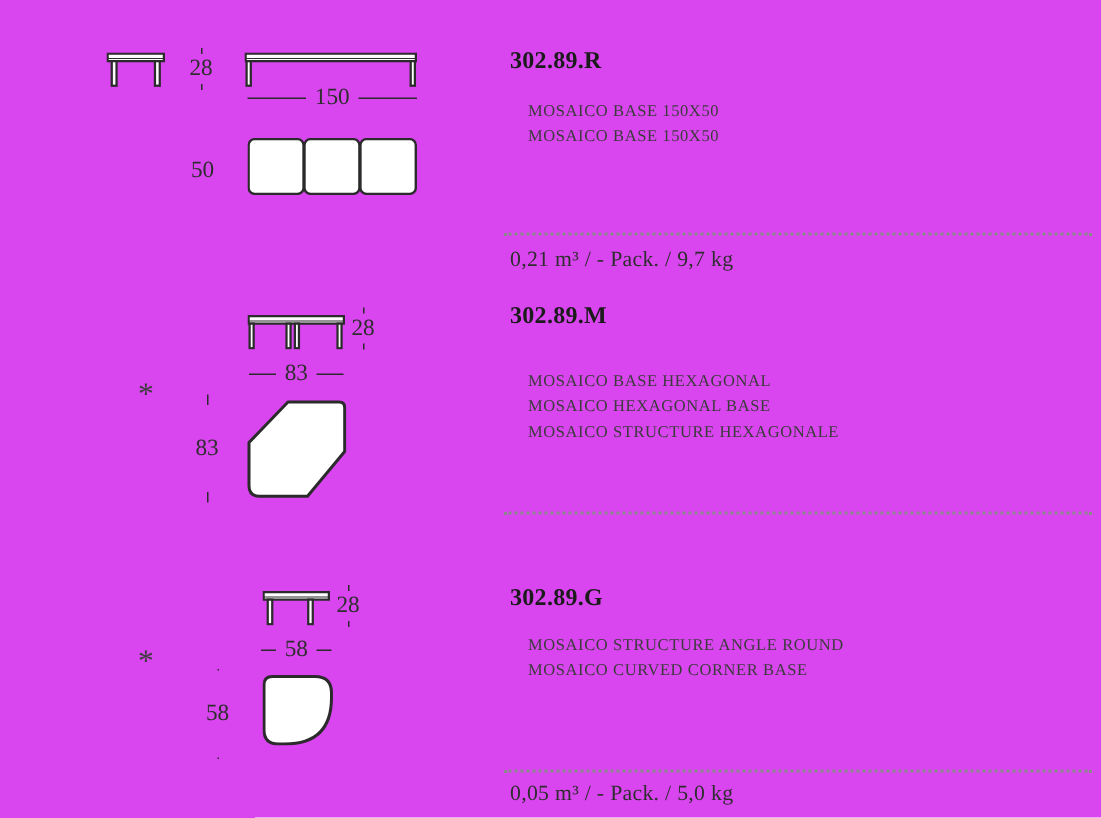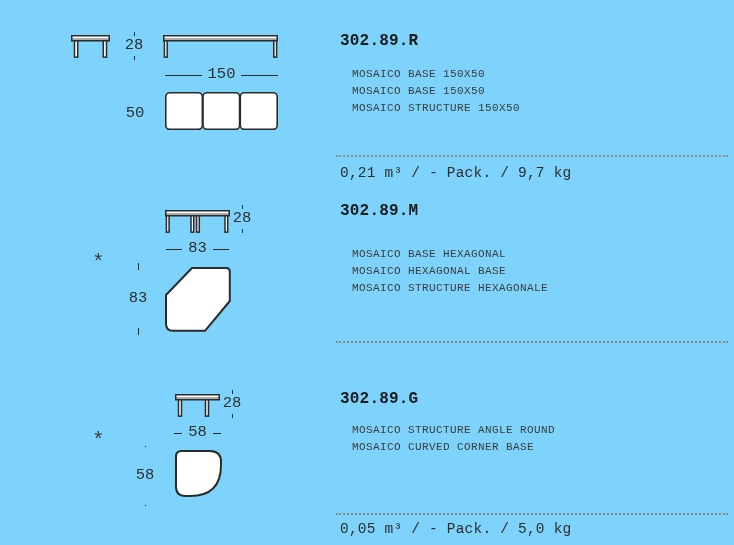--- a/index.html
+++ b/index.html
@@ -3,22 +3,22 @@
 <meta charset="utf-8">
 <style>
   :root{
     --line:#2b2b2b;
     --title:#1b1b1b;
     --text:#3c3c3c;
     --dotted:#8a8a8a;
   }
   html,body{margin:0;padding:0;background:#fff;}
   .page{
-    position:relative;width:734px;height:545px;background:#7dd3fc;overflow:hidden;
-    font-family:Liberation Mono, monospace;
+    position:relative;width:734px;height:545px;background:#d946ef;overflow:hidden;
+    font-family:Liberation Serif, serif;
   }
   .abs{position:absolute;}
   svg{display:block;}
   svg .ln{stroke:var(--line);fill:#ffffff;}
 
   
   .dim-h{position:absolute;display:flex;align-items:center;gap:6px;}
   .dim-h .seg{flex:1;height:0;border-top:1.6px solid var(--line);}
   .dim-v{position:absolute;display:flex;flex-direction:column;align-items:center;gap:21px;}
   .dim-v .seg{width:0;flex:1;border-left:1.6px solid var(--line);}
@@ -52,21 +52,21 @@
     <span class="dseg"></span>
   </div>
 
   <svg class="abs" style="left:163px;top:35px" width="115" height="23" viewBox="0 0 115 23">
     <rect class="ln" x="0.75" y="0.75" width="113.5" height="5" stroke-width="1.5"></rect>
     <line x1="0.9" y1="4" x2="114.1" y2="4" stroke="#2b2b2b" stroke-width="0.8"></line>
     <rect class="ln" x="1.4" y="5.75" width="2.8" height="16.4" stroke-width="1.5"></rect>
     <rect class="ln" x="110.8" y="5.75" width="2.8" height="16.4" stroke-width="1.5"></rect>
   </svg>
 
-  <div class="dim-h" style="left:165px;top:66px;width:113px;height:18px">
+  <div class="dim-h" style="left:165px;top:56px;width:113px;height:18px">
     <span class="seg"></span>
     <span class="dim-label">150</span>
     <span class="seg"></span>
   </div>
 
   <div class="dim-v" style="left:120px;top:85px;width:30px;height:50px">
     <span class="seg"></span>
     <span class="dim-label">50</span>
     <span class="seg"></span>
   </div>
@@ -74,21 +74,20 @@
   <svg class="abs" style="left:165px;top:92px" width="113" height="38" viewBox="0 0 113 38">
     <rect class="ln" x="0.75" y="0.75" width="36.6" height="36.5" rx="4" stroke-width="1.6"></rect>
     <rect class="ln" x="38" y="0.75" width="36.6" height="36.5" rx="4" stroke-width="1.6"></rect>
     <rect class="ln" x="75.3" y="0.75" width="36.9" height="36.5" rx="4" stroke-width="1.6"></rect>
   </svg>
 
   <div class="title" style="top:32px">302.89.R</div>
   <div class="desc" style="top:66px">
     <div>MOSAICO BASE 150X50</div>
     <div>MOSAICO BASE 150X50</div>
-    <div>MOSAICO STRUCTURE 150X50</div>
   </div>
   <div class="pack" style="top:133px">0,21 m³ / - Pack. / 9,7 kg</div>
   <div class="dotted" style="top:155px"></div>
 
   <svg class="abs" style="left:165px;top:210px" width="65" height="23" viewBox="0 0 65 23">
     <rect class="ln" x="0.75" y="0.75" width="63.5" height="5" stroke-width="1.5"></rect>
     <line x1="0.9" y1="4" x2="64.1" y2="4" stroke="#2b2b2b" stroke-width="0.8"></line>
     <rect class="ln" x="1.4" y="5.75" width="2.7" height="16.4" stroke-width="1.5"></rect>
     <rect class="ln" x="26" y="5.75" width="2.7" height="16.4" stroke-width="1.5"></rect>
     <rect class="ln" x="31.6" y="5.75" width="2.7" height="16.4" stroke-width="1.5"></rect>

